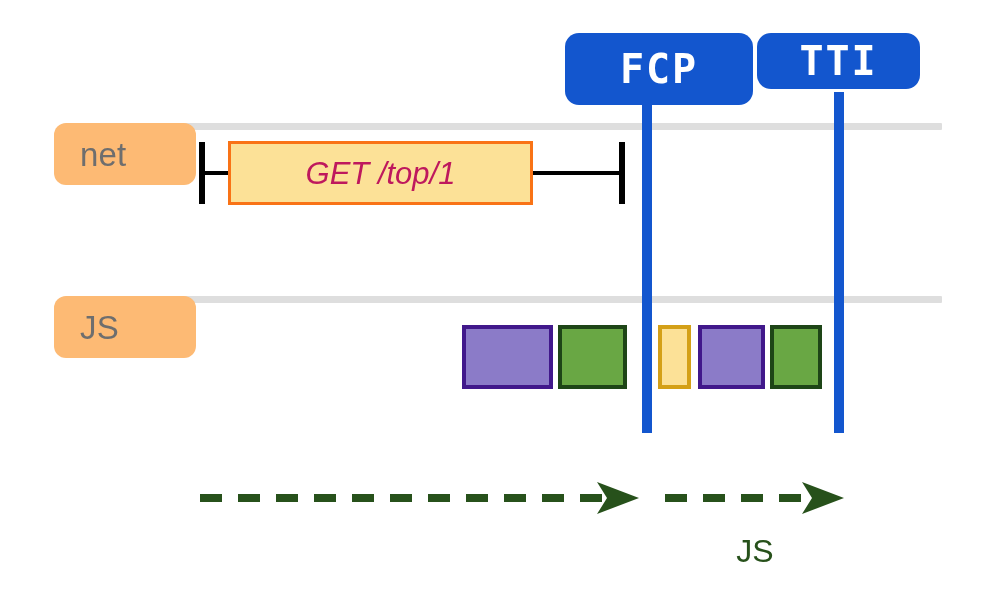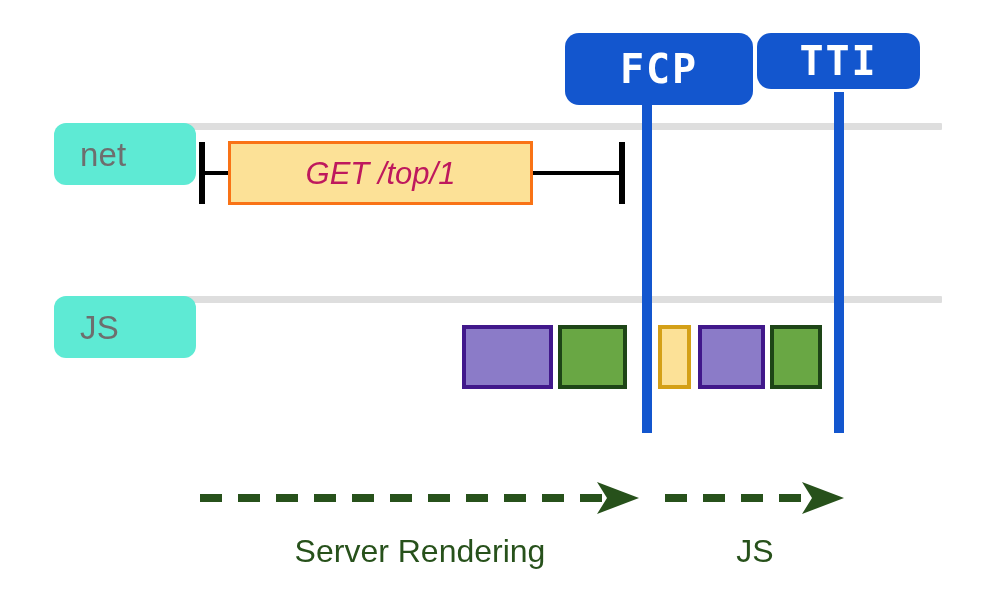--- a/index.html
+++ b/index.html
@@ -22,21 +22,21 @@
   .lane-rail {
     position: absolute;
     height: 7px;
     background: #dedede;
     border-radius: 1px;
   }
 
   
   .lane-badge {
     position: absolute;
-    background: #5eead4;
+    background: #fdba74;
     border-radius: 12px;
     color: #6e6e6e;
     font-size: 33px;
     line-height: 1;
     display: flex;
     align-items: center;
     padding-left: 26px;
     letter-spacing: .2px;
   }
 
@@ -151,21 +151,18 @@
   <svg class="phase-arrow" style="left:195px; top:478px;" width="450" height="40" viewBox="0 0 450 40">
     <line x1="5" y1="20" x2="408" y2="20" stroke="#27511b" stroke-width="8" stroke-dasharray="22 16" stroke-linecap="butt"></line>
     <polygon points="402,4 444,20 402,36 412,20" fill="#27511b"></polygon>
   </svg>
 
   <svg class="phase-arrow" style="left:660px; top:478px;" width="190" height="40" viewBox="0 0 190 40">
     <line x1="5" y1="20" x2="148" y2="20" stroke="#27511b" stroke-width="8" stroke-dasharray="22 16" stroke-linecap="butt"></line>
     <polygon points="142,4 184,20 142,36 152,20" fill="#27511b"></polygon>
   </svg>
 
-  <div class="phase-label" style="left:195px; top:535px; width:450px;">
-    <span>Server Rendering</span>
-  </div>
 
   <div class="phase-label" style="left:660px; top:535px; width:190px;">
     <span>JS</span>
   </div>
 
 </div>
 
 </body></html>

